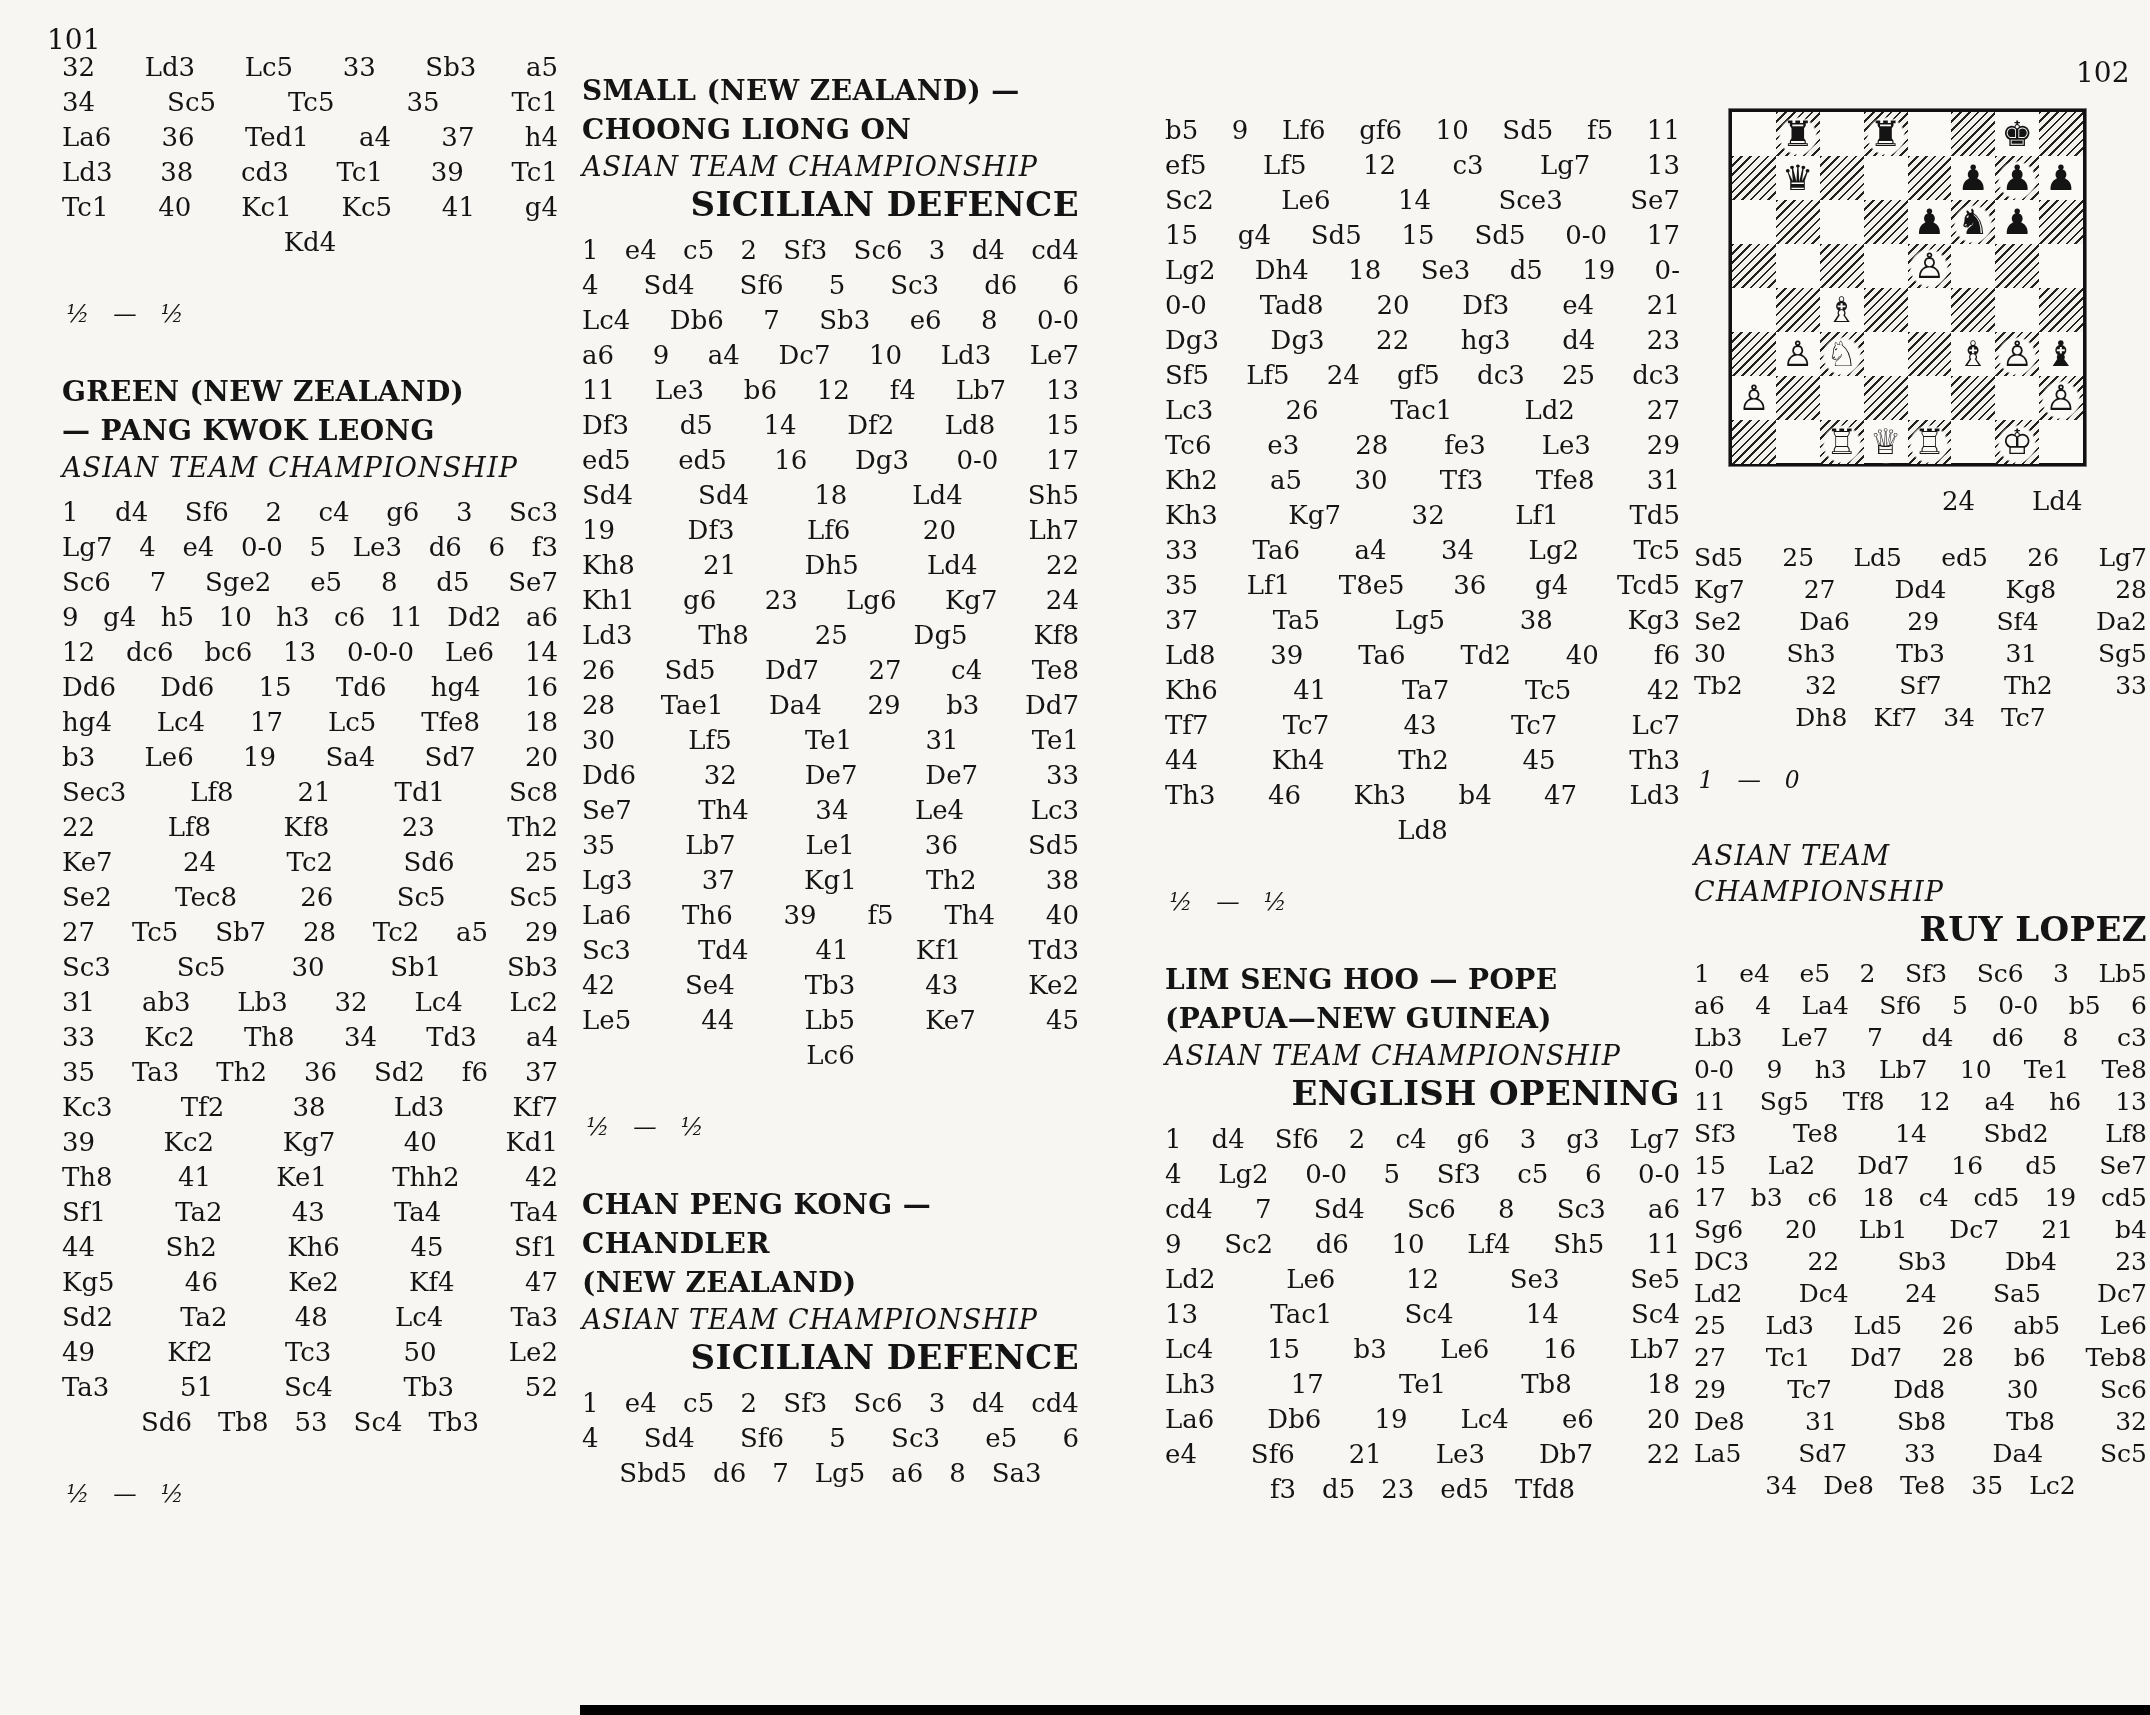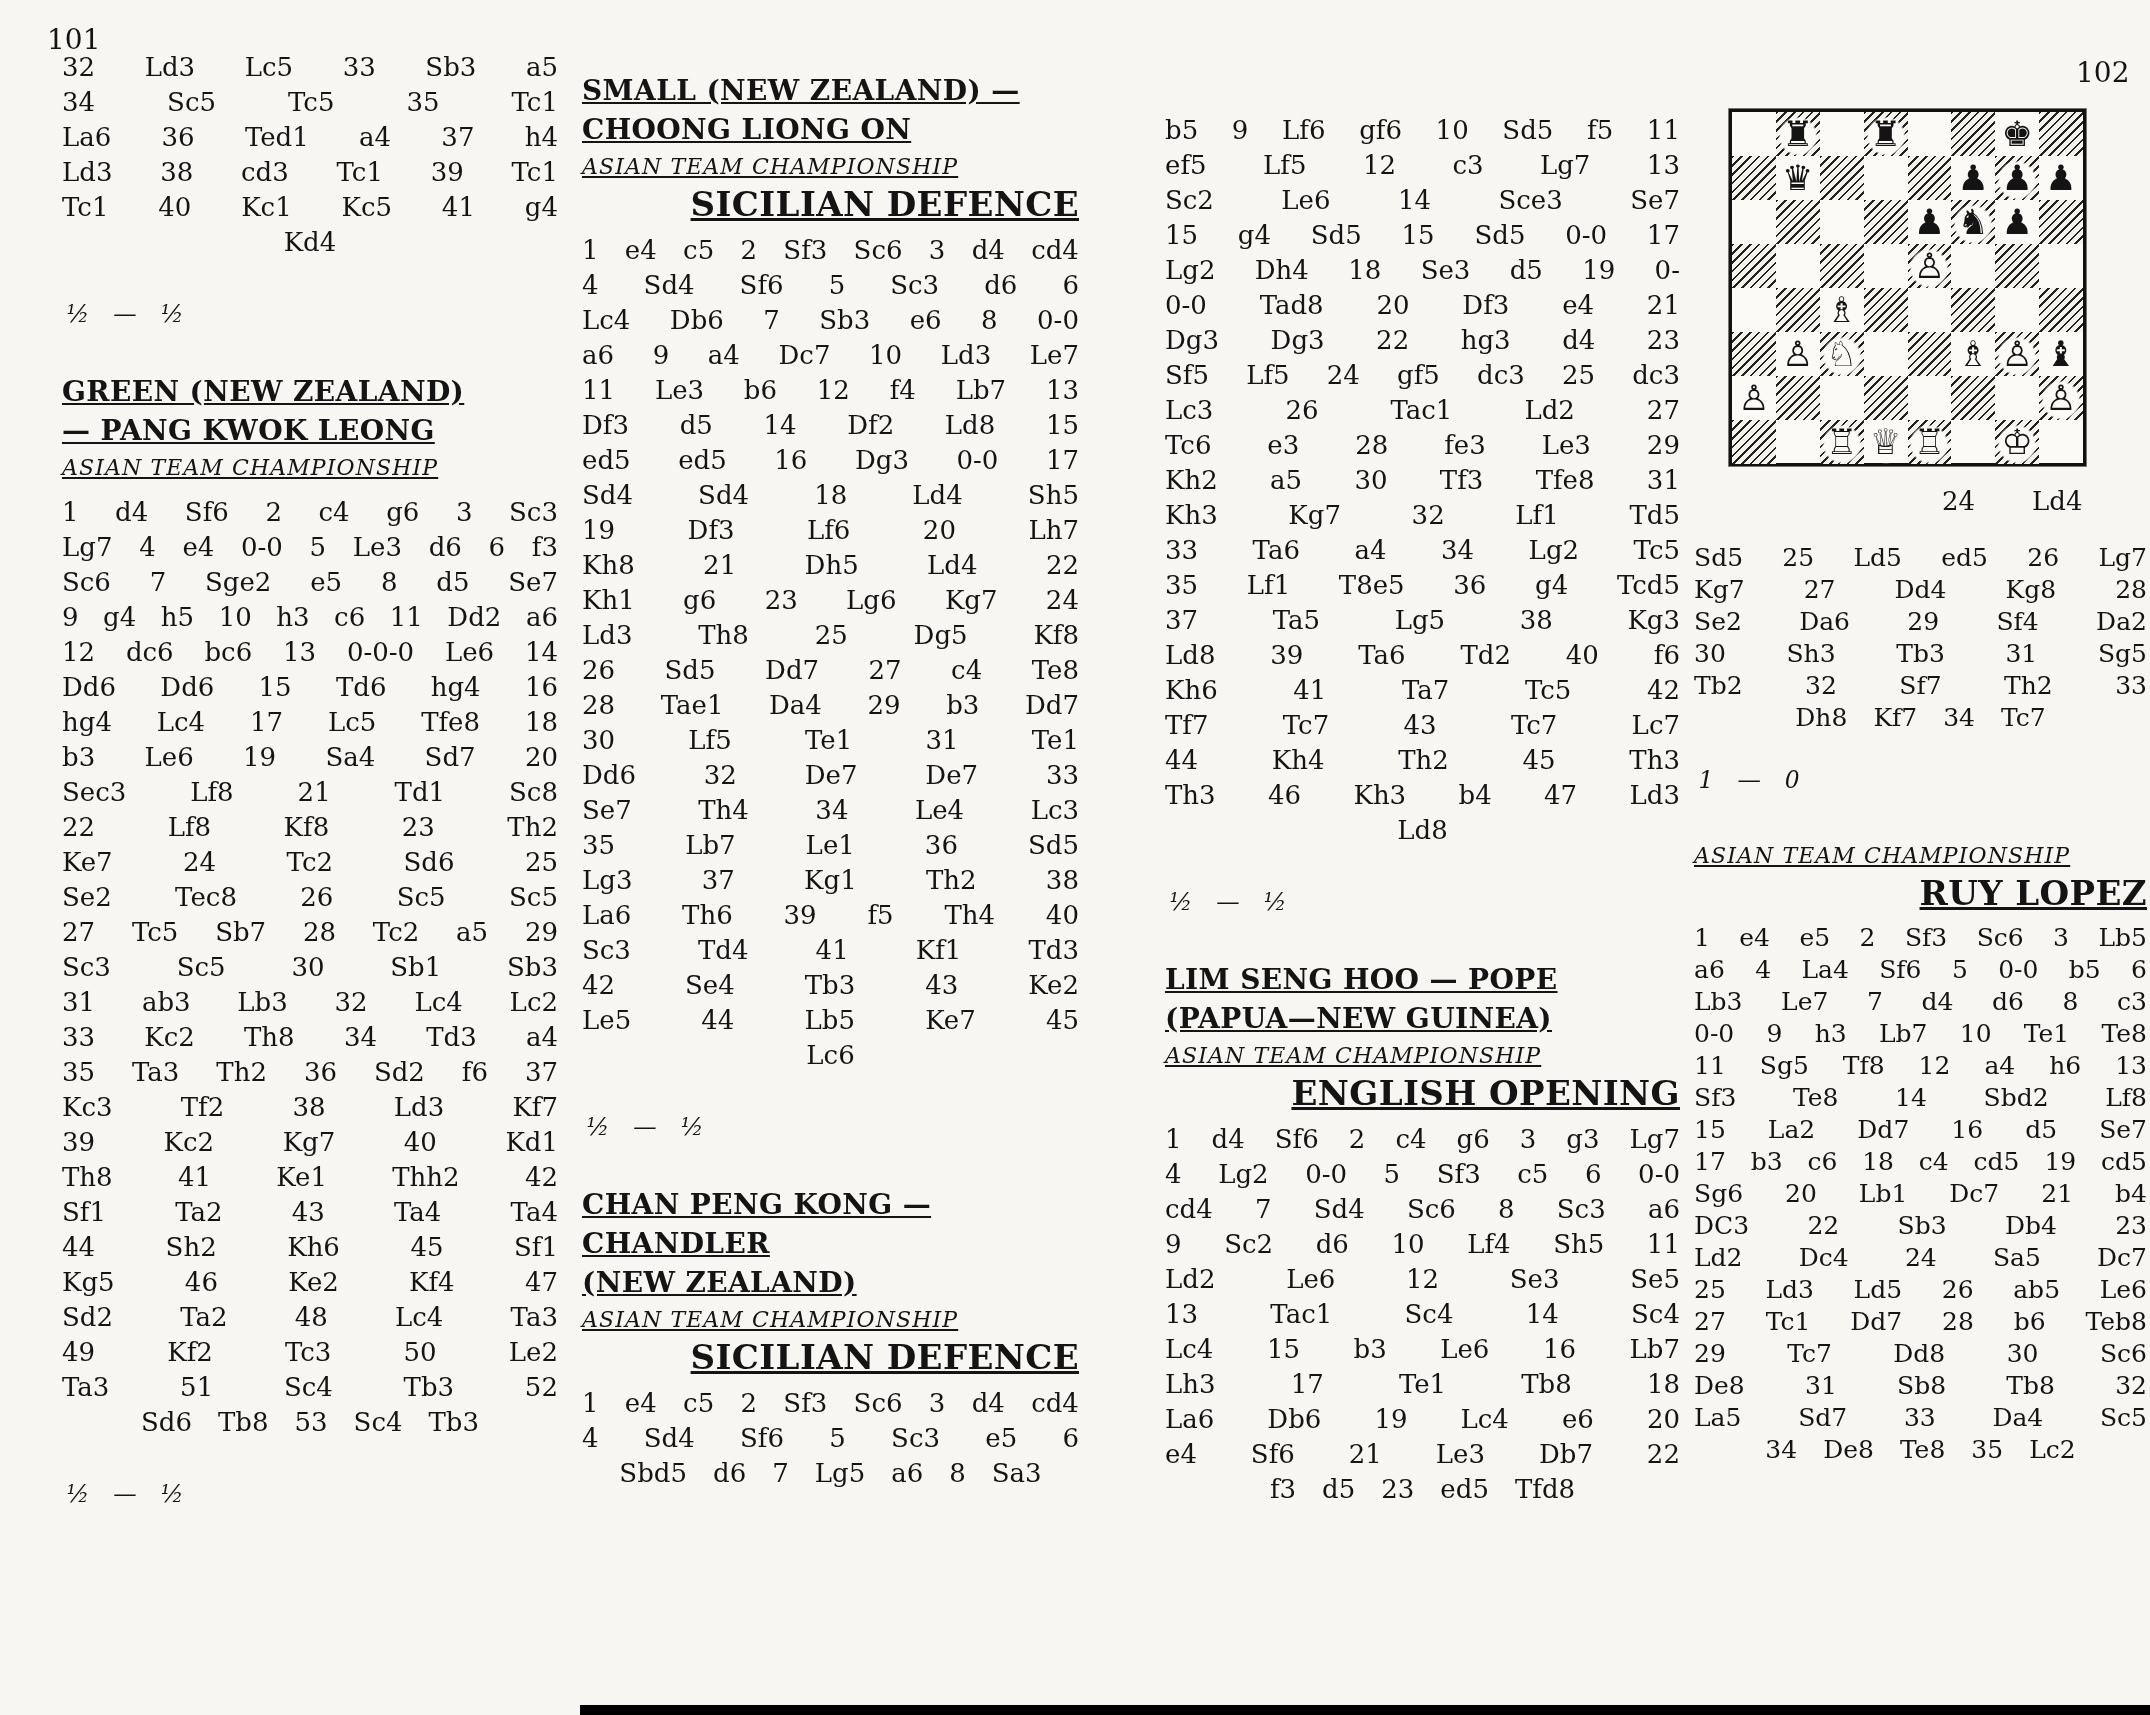--- a/index.html
+++ b/index.html
@@ -12,24 +12,24 @@
   #pg-left{left:47px;top:23px;}
   #pg-right{left:2076px;top:56px;}
   .col{position:absolute;}
   .moves-block{margin:0;}
   .moves-line{
     display:flex;justify-content:space-between;
     font-size:26px;line-height:35px;height:35px;white-space:nowrap;
   }
   .moves-line.last{justify-content:center;gap:26px;}
   .col.tight .moves-line{font-size:25px;line-height:32px;height:32px;}
-  .game-header{margin:44px 0 9px;text-decoration:underline;}
+  .game-header{margin:44px 0 9px;}
   .game-header.first{margin-top:0;}
   .game-title{font-weight:bold;font-size:28px;line-height:39px;white-space:pre-line;letter-spacing:0.4px;}
-  .game-event{font-style:italic;font-size:22px;line-height:36px;letter-spacing:1.1px;}
+  .game-event{font-style:italic;font-size:27px;line-height:36px;letter-spacing:1.1px;}
   .game-opening{font-weight:bold;font-size:34px;line-height:39px;letter-spacing:0.4px;text-align:right;}
   .result{font-style:italic;font-size:23.4px;line-height:27px;margin:41px 0 27px 4.5px;word-spacing:16.6px;}
   .col.tight .result{margin:33px 0 19.6px 4.5px;}
   
   .diagram{width:358px;margin:3px 0 23px 35px;}
   .board{
     width:351px;height:351px;border:3.8px solid #111;
     display:grid;grid-template-columns:repeat(8,1fr);grid-template-rows:repeat(8,1fr);
     background:#fbfaf7;box-shadow:0 0 0 0.8px #555;
   }

